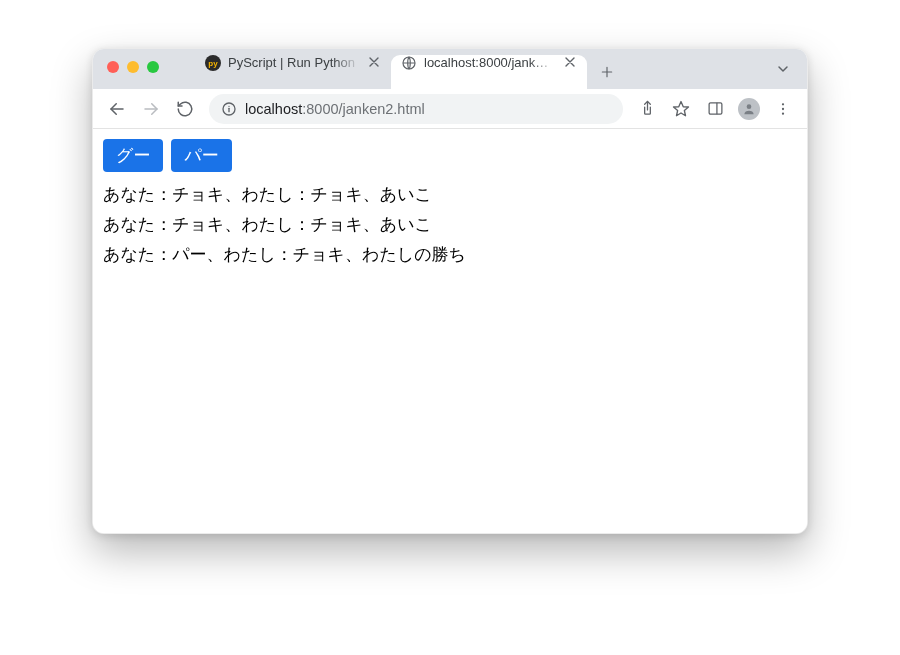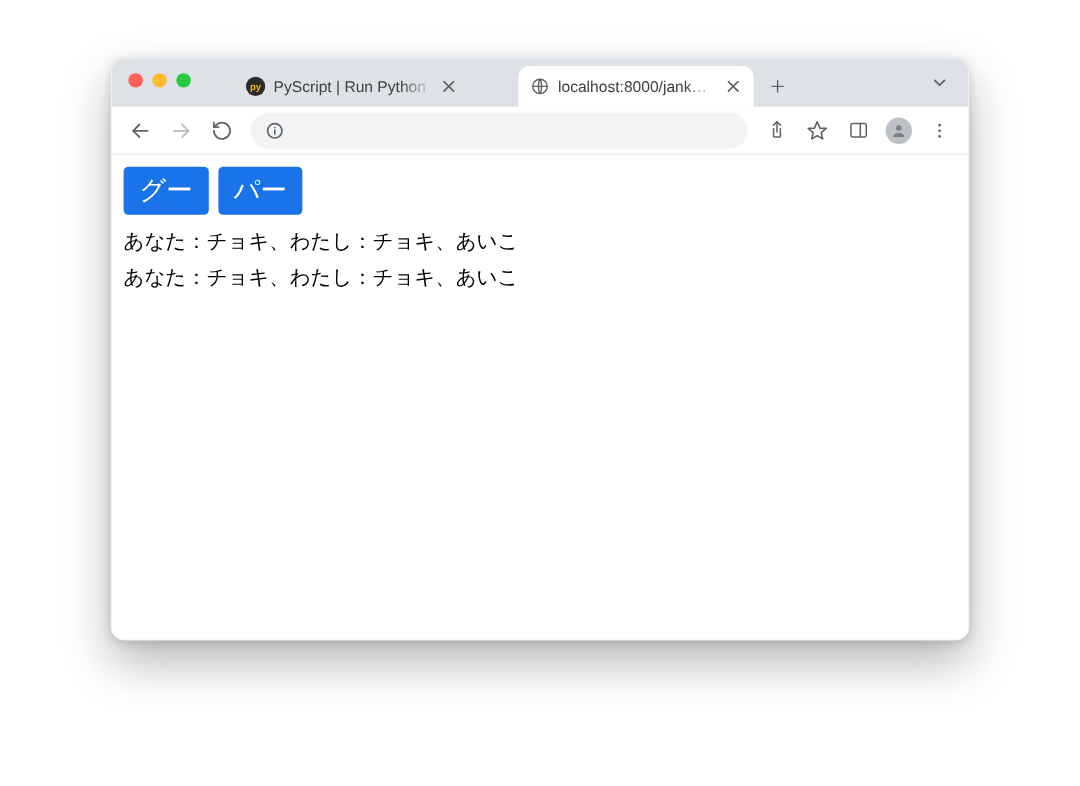--- a/index.html
+++ b/index.html
@@ -48,31 +48,31 @@
       display: flex;
       align-items: flex-end;
       margin-left: 90px;
       height: 100%;
     }
     .tab {
       height: 34px;
       min-width: 196px;
       max-width: 196px;
       display: flex;
-      align-items: center;
+      align-items: flex-start;
       padding: 0 10px 0 10px;
       font-size: 13px;
       color: #3c4043;
       gap: 7px;
       position: relative;
       border-top-left-radius: 9px;
       border-top-right-radius: 9px;
     }
     .tab.inactive { background: transparent; }
-    .tab.active { background: #fff; margin-left: 41px; }
+    .tab.active { background: #fff; }
     .tab .favicon {
       width: 16px; height: 16px; flex: 0 0 16px;
       display: flex; align-items: center; justify-content: center;
     }
     .tab .title {
       flex: 1 1 auto;
       white-space: nowrap;
       overflow: hidden;
       text-overflow: clip;
       mask-image: linear-gradient(to right, #000 80%, transparent 100%);
@@ -142,21 +142,21 @@
       line-height: 1.75;
       overflow:auto;
     }
     .btn-row { display:flex; gap:8px; margin-bottom:8px; }
     .jbtn {
       background:#1a73e8;
       color:#fff;
       border:none;
       border-radius:4px;
       padding: 5px 13px;
-      font-size: 22px;
+      font-size: 17px;
       cursor:pointer;
     }
     .results div { white-space: nowrap; }
 
     .py-favicon {
       width:16px;height:16px;border-radius:50%;
       background: radial-gradient(circle at 50% 50%, #2b2b2b 0 100%);
       display:flex;align-items:center;justify-content:center;
       color:#f7b500;font-size:8px;font-weight:bold;
     }
@@ -243,20 +243,23 @@
     </div>
 
     <div class="omnibox">
       <span class="secure">
         <svg width="16" height="16" viewBox="0 0 24 24" fill="none" stroke="currentColor" stroke-width="2" stroke-linecap="round">
             <circle cx="12" cy="12" r="9"></circle>
             <line x1="12" y1="8" x2="12" y2="8"></line>
             <line x1="12" y1="11" x2="12" y2="16"></line>
           </svg>
       </span>
+      <span class="url">
+        <span class="host-strong">localhost</span><span class="host-rest">:8000/janken2.html</span>
+      </span>
     </div>
 
     <div class="right-icons">
       <div class="tool-btn">
         <svg width="17" height="17" viewBox="0 0 24 24" fill="none" stroke="currentColor" stroke-width="1.8" stroke-linecap="round" stroke-linejoin="round">
             <path d="M8 10V19a1 1 0 0 0 1 1h6a1 1 0 0 0 1-1V10"></path>
             <polyline points="8 6 12 2 16 6"></polyline>
             <line x1="12" y1="2" x2="12" y2="14"></line>
           </svg>
       </div>
@@ -290,16 +293,17 @@
   </div>
 
   <div class="content">
     <div class="btn-row">
       <button class="jbtn">グー</button>
       <button class="jbtn">パー</button>
     </div>
     <div class="results">
       <div>あなた：チョキ、わたし：チョキ、あいこ</div>
       <div>あなた：チョキ、わたし：チョキ、あいこ</div>
+      <div>あなた：パー、わたし：チョキ、わたしの勝ち</div>
     </div>
   </div>
 
 </div>
 
 </body></html>

